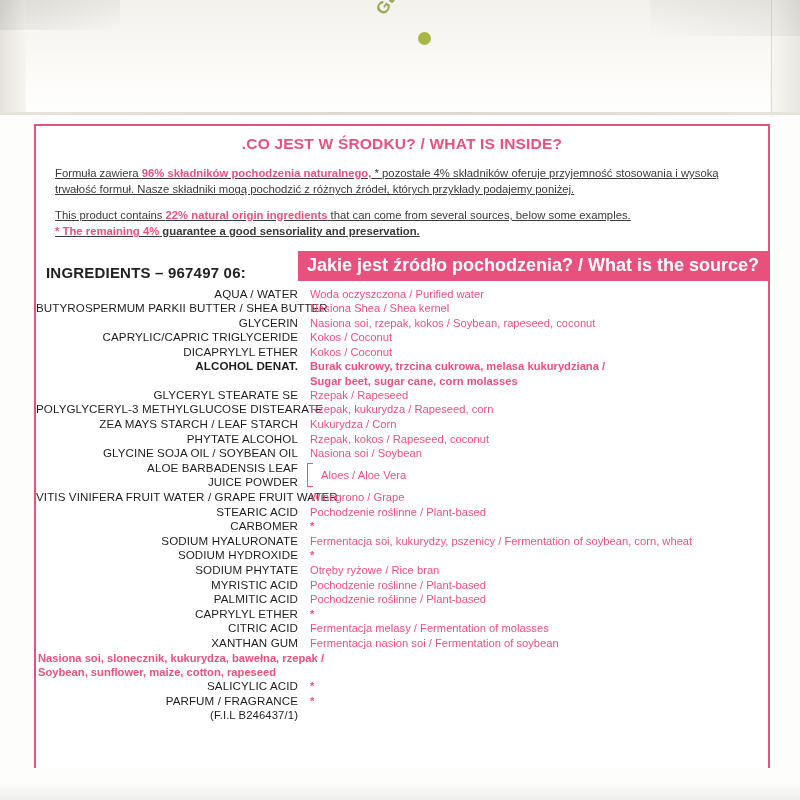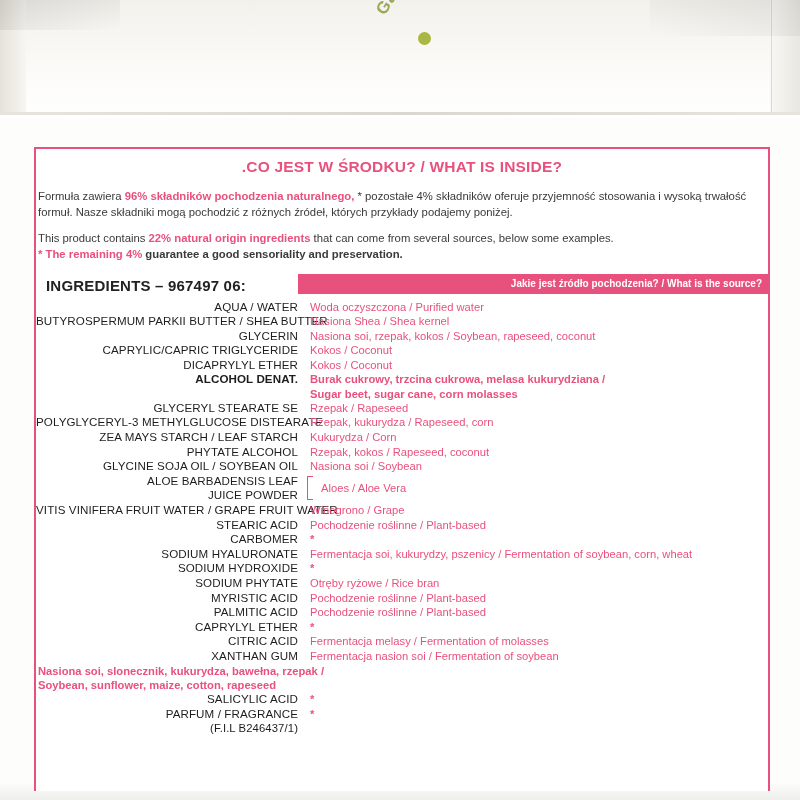--- a/index.html
+++ b/index.html
@@ -77,42 +77,43 @@
     width: 13px; height: 13px;
     border-radius: 50%;
     background: #9fb02f;
     opacity: 0.9;
   }
 
   
   .panel {
     position: absolute;
     left: 34px;
-    top: 147px;
+    top: 124px;
     width: 736px;
     height: 644px;
     border: 2px solid #e8517d;
     border-bottom: none;
     background: #ffffff;
   }
 
   .panel-title {
     text-align: center;
     color: #e8517d;
     font-weight: 700;
     font-size: 15.5px;
     padding-top: 9px;
     letter-spacing: 0.2px;
   }
 
   .intro {
-    padding: 12px 14px 0 2px;
+    padding: 12px 14px 0 19px;
     color: #3a3a3a;
     font-size: 11.3px;
     line-height: 1.45;
+    text-decoration: underline;
   }
   .intro p { margin: 0 0 9px 0; }
   .pink-b { color: #e8517d; font-weight: 700; }
   .dark-b { font-weight: 700; }
 
   
   .hdr-row {
     display: flex;
     align-items: flex-end;
     padding: 2px 0 0 0;
@@ -124,23 +125,23 @@
     font-weight: 700;
     color: #222;
     letter-spacing: 0.2px;
     white-space: nowrap;
   }
   .source-banner {
     flex: 1;
     background: #e8517d;
     color: #ffffff;
     font-weight: 700;
-    font-size: 10px;
+    font-size: 18px;
     padding: 4px 6px 5px 6px;
-    text-align: right;
+    text-align: center;
     margin-right: 0px;
   }
 
   
   .table {
     margin-top: 6px;
   }
   .row {
     display: flex;
     align-items: flex-start;

